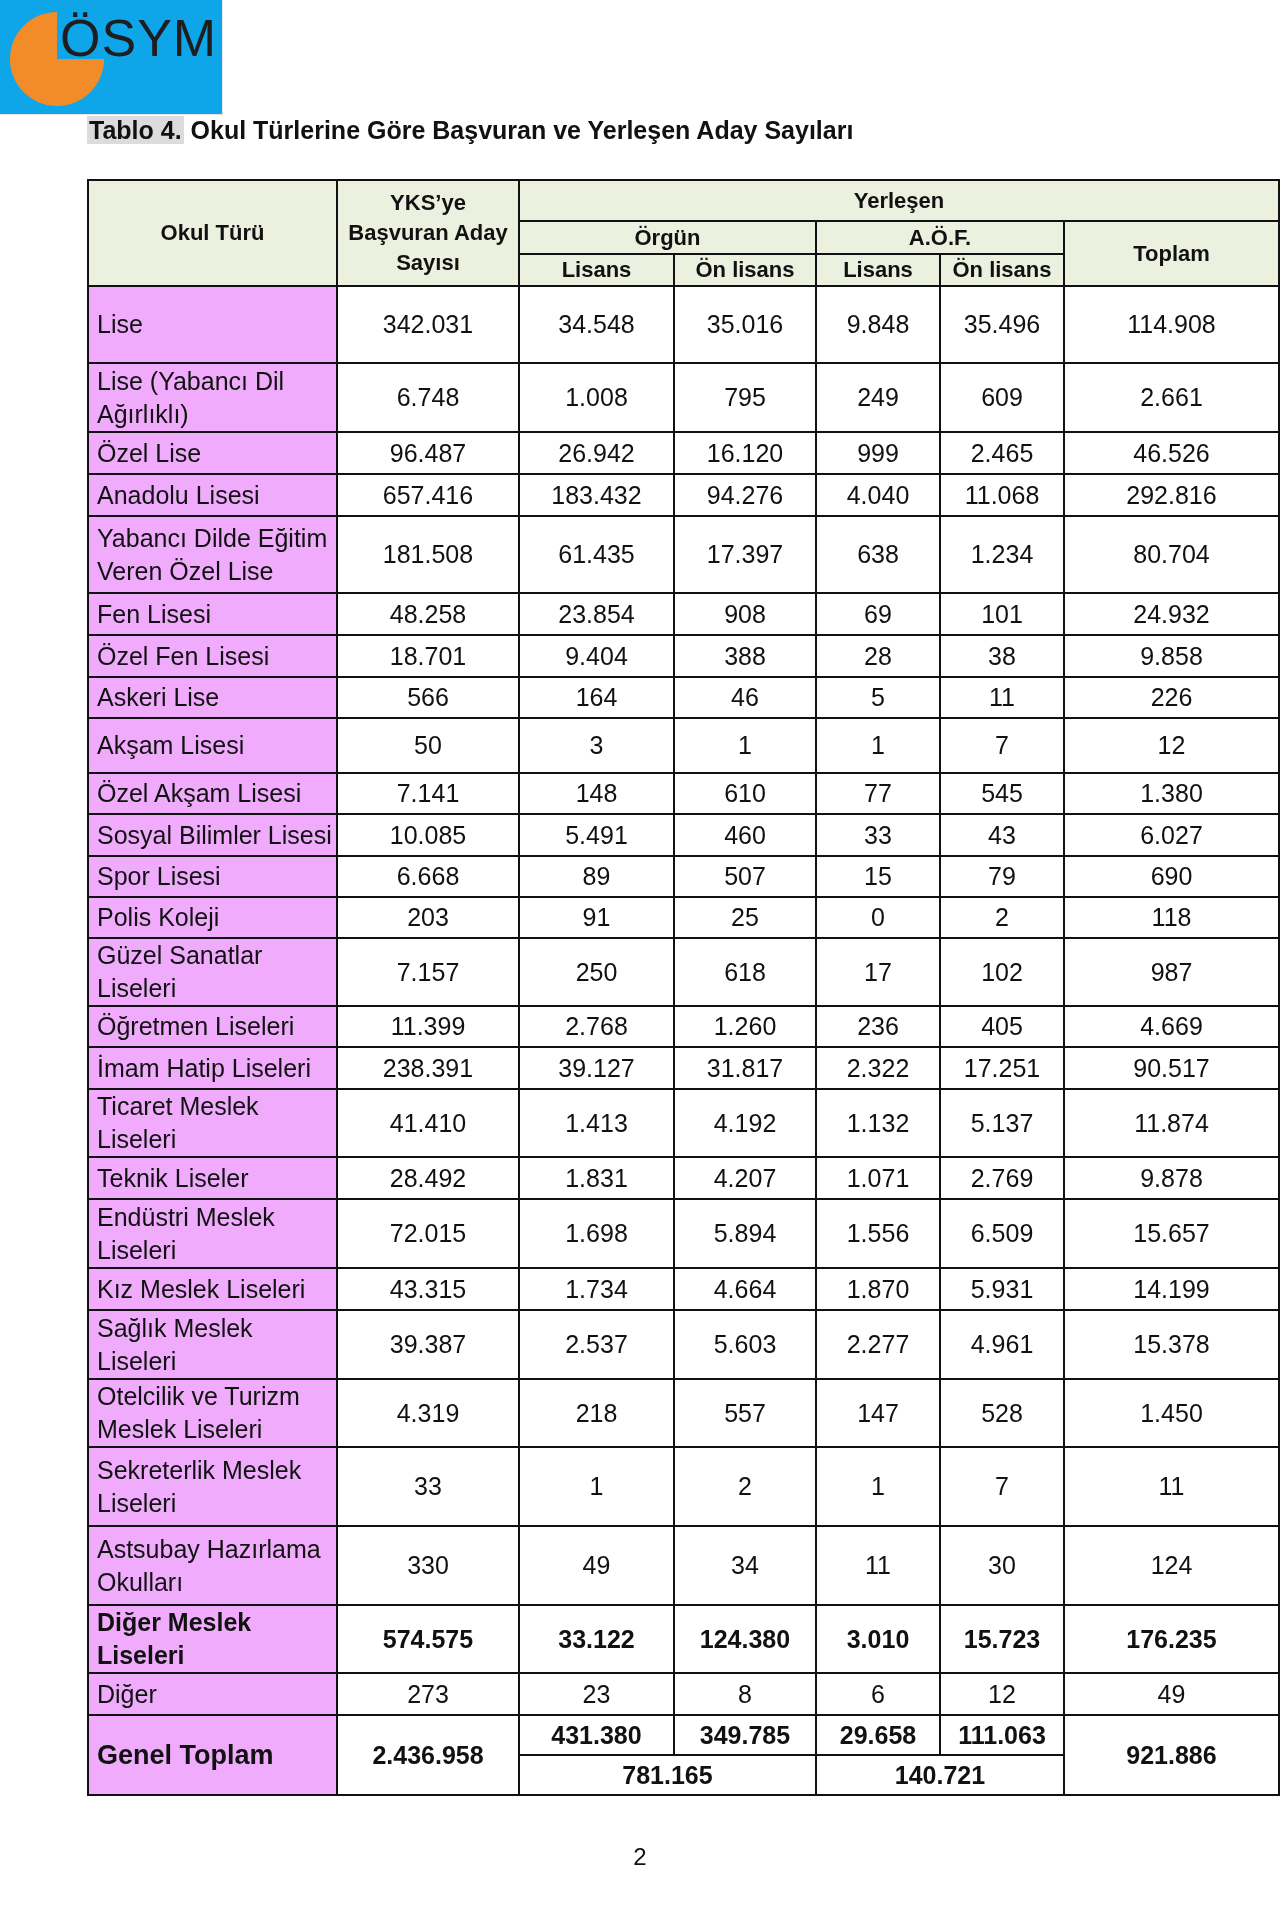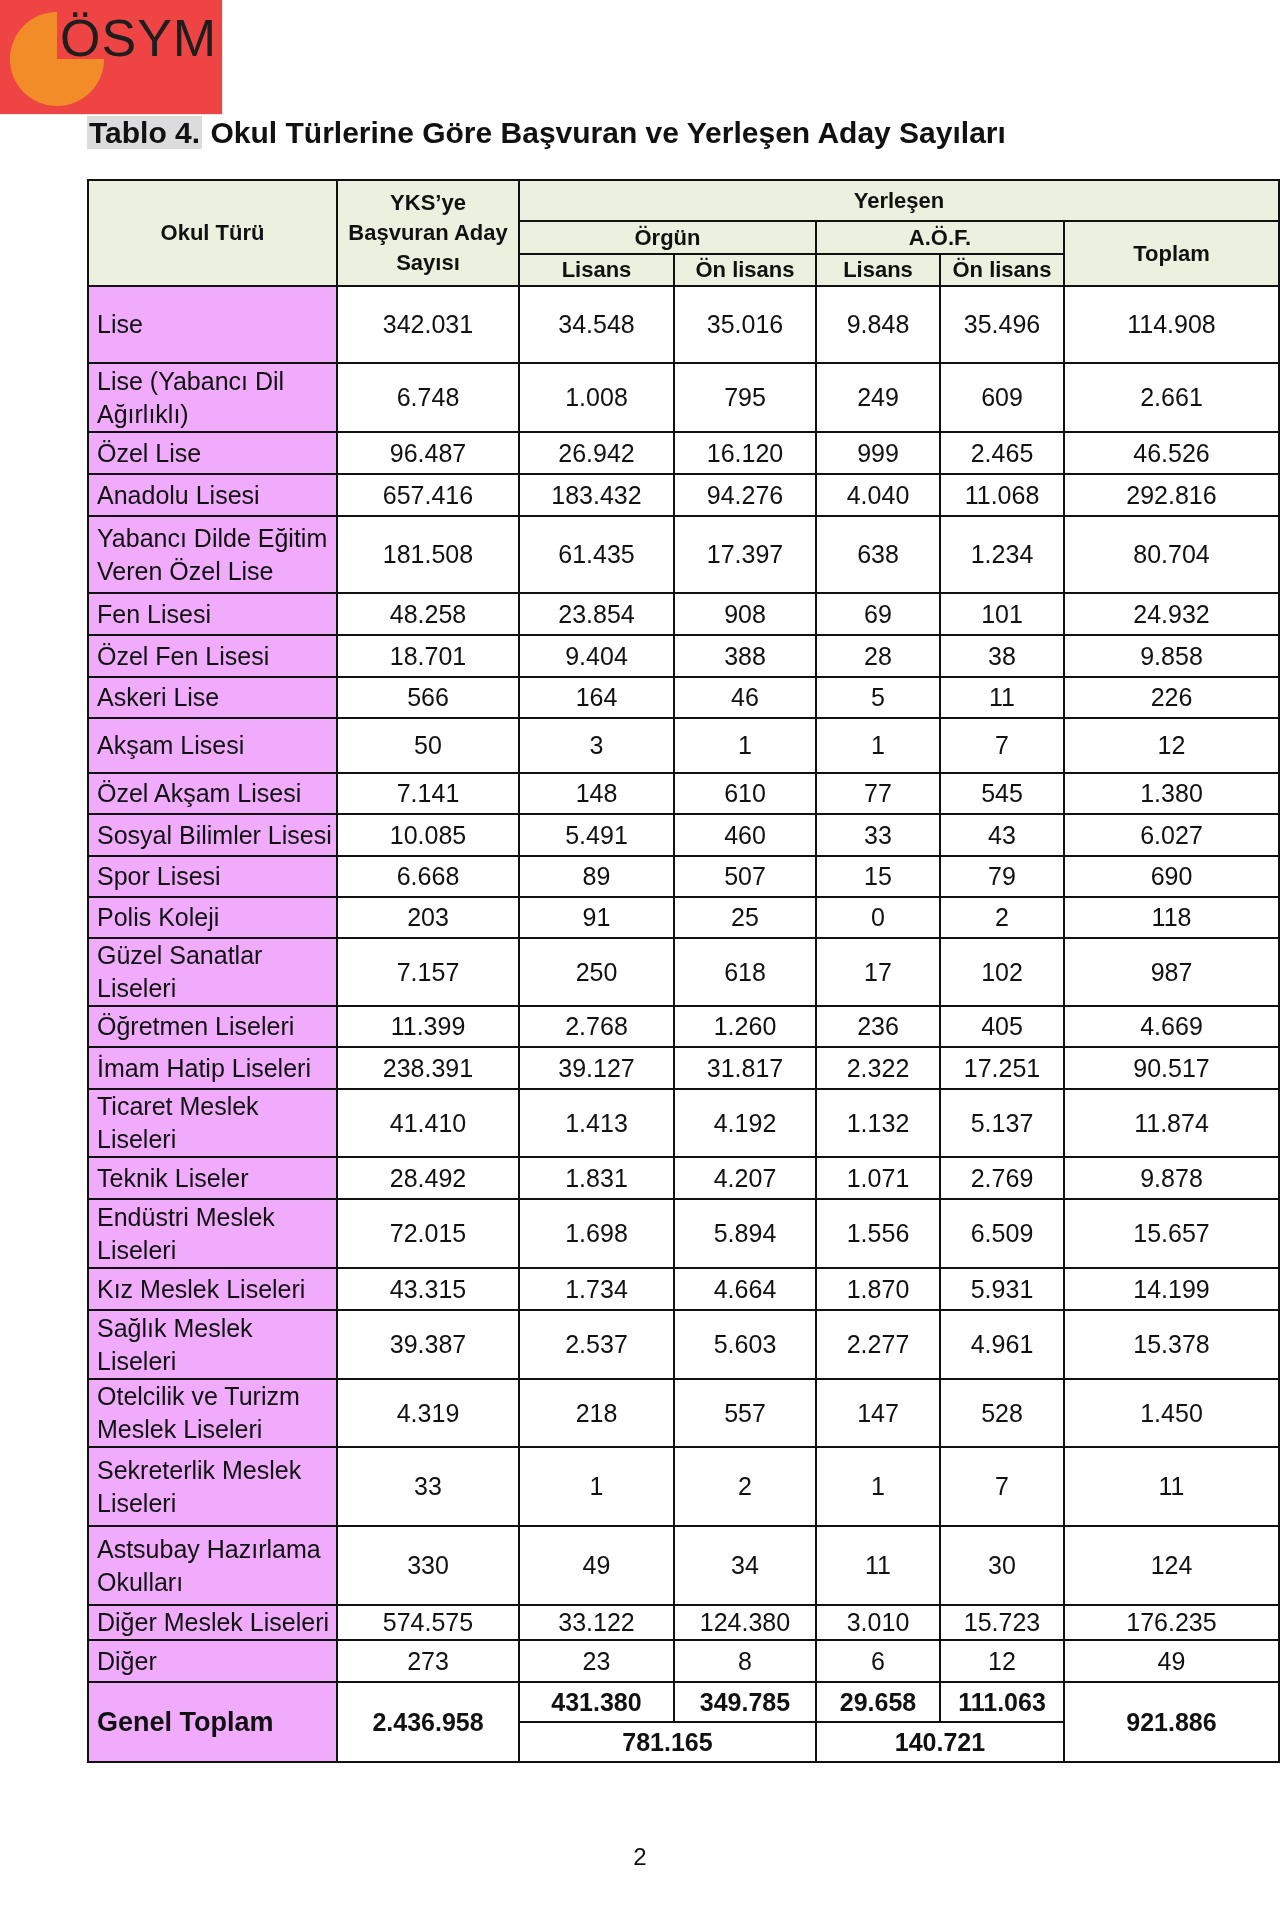--- a/index.html
+++ b/index.html
@@ -1,25 +1,25 @@
 <!DOCTYPE html>
 <html><head>
 <meta charset="utf-8">
 <style>
   html, body { margin: 0; padding: 0; background: #ffffff; }
   body { width: 1280px; height: 1912px; position: relative; overflow: hidden;
          font-family: "Liberation Sans", "DejaVu Sans", sans-serif; color: #111; }
 
   .logo-box { position: absolute; left: 0; top: 0; width: 222px; height: 114px;
-              border-right: 1px solid #e6e6e6; border-bottom: 1px solid #e6e6e6; background: #ef4444; }
+              border-right: 1px solid #e6e6e6; border-bottom: 1px solid #e6e6e6; background: #0ea5e9; }
   .logo-disc { position: absolute; left: 8px; top: 10px; width: 98px; height: 98px; }
   .logo-text { position: absolute; left: 60px; top: 8px; font-size: 52px; letter-spacing: 1px;
                color: #1e1e1e; font-family: "Liberation Sans", sans-serif; font-weight: normal; }
 
-  .title { position: absolute; left: 87px; top: 116px; font-size: 30px; font-weight: bold;
+  .title { position: absolute; left: 87px; top: 116px; font-size: 25px; font-weight: bold;
            white-space: nowrap; color: #111; }
   .title .hl { background: #dcdcdc; padding: 0 2px; }
 
   table.grid { position: absolute; left: 87px; top: 179px; border-collapse: collapse;
                table-layout: fixed; width: 1191px; }
   table.grid td, table.grid th { border: 2.5px solid #111; padding: 0; font-size: 25px;
                text-align: center; vertical-align: middle; line-height: 33px; }
   table.grid th { background: #ebf1de; font-weight: bold; font-size: 22px; line-height: 30px; }
   td.name { background: #f0abfc; text-align: left !important; padding-left: 8px !important;
             font-size: 25px; line-height: 33px; }
@@ -288,21 +288,21 @@
       </tr>
       <tr style="height: 79px;">
         <td class="name">Astsubay Hazırlama Okulları</td>
         <td class="num">330</td>
         <td class="num">49</td>
         <td class="num">34</td>
         <td class="num">11</td>
         <td class="num">30</td>
         <td class="num">124</td>
       </tr>
-      <tr style="height: 31px;">
+      <tr style="height: 31px; font-weight: bold;">
         <td class="name">Diğer Meslek Liseleri</td>
         <td class="num">574.575</td>
         <td class="num">33.122</td>
         <td class="num">124.380</td>
         <td class="num">3.010</td>
         <td class="num">15.723</td>
         <td class="num">176.235</td>
       </tr>
       <tr style="height: 42px;">
         <td class="name">Diğer</td>

